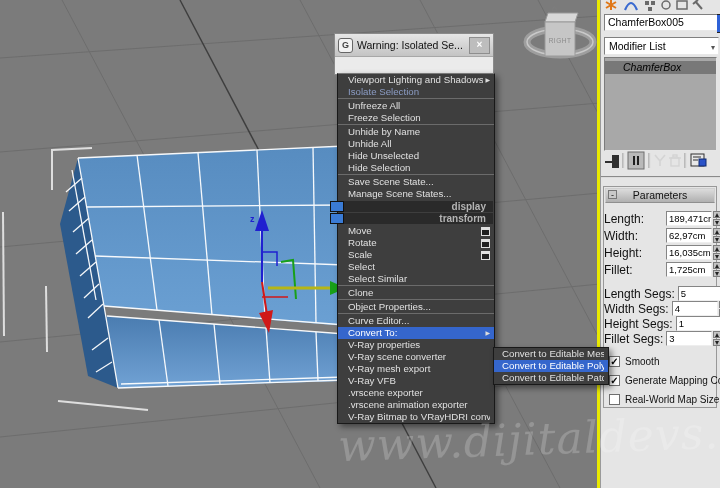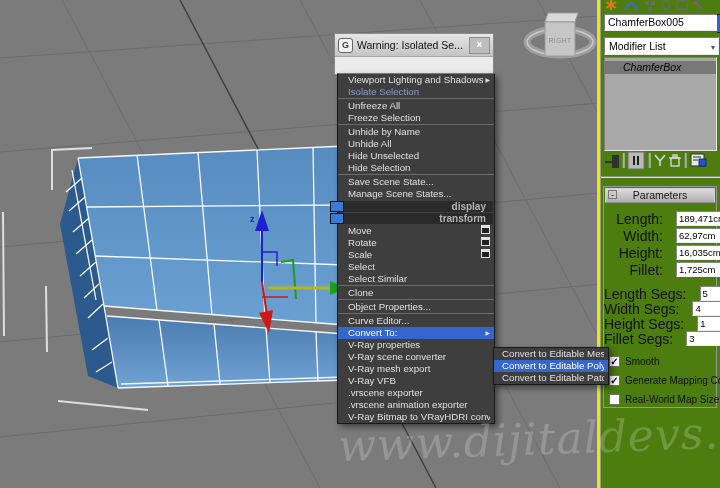--- a/index.html
+++ b/index.html
@@ -28,42 +28,42 @@
        text-align:center;color:#444;font-weight:bold;flex:0 0 auto;}
   .dlg-title{flex:1;font-size:10.5px;color:#111;white-space:nowrap;overflow:hidden;}
   .dlg-close{width:19px;height:15px;background:#bdbdbd;border:1px solid #8e8e8e;
        color:#fff;font-size:10px;font-weight:bold;text-align:center;line-height:14px;flex:0 0 auto;}
 
   
   #context-menu{position:absolute;left:337px;top:73px;width:156px;
        background:#3e3e3e;border:1px solid #191919;border-top:1px solid #7a7a7a;
        z-index:10;box-shadow:3px 3px 6px rgba(0,0,0,.45);color:#e0e0e0;}
   .mi{height:12px;line-height:12px;padding:0 4px 0 10px;display:flex;
-       font-size:9.7px;white-space:nowrap;}
+       align-items:center;font-size:9.7px;white-space:nowrap;}
   .mi .lbl{flex:1;overflow:hidden;}
   .mi.hl{background:#3566cc;color:#fff;}
   .mi.dis{color:#8b9cc4;}
   .sep{height:1px;border-top:1px solid #6b6b6b;}
   .arrow{font-size:6px;margin-left:2px;color:#ddd;}
   .gear{width:9px;height:9px;box-sizing:border-box;background:#202020;
        border:1px solid #e0e0e0;border-top:3px solid #e0e0e0;margin-left:2px;flex:0 0 auto;}
   .section{position:relative;height:11px;margin:1px 0;}
   .section .bar{position:absolute;left:6px;right:1px;height:11px;background:#2a2a2a;
        color:#b4b4b4;font-weight:bold;font-size:10px;line-height:11px;
        text-align:right;padding-right:7px;}
   .section .sq{position:absolute;left:-8px;width:14px;height:11px;
        background:#3a7bd5;border:1px solid #111;box-sizing:border-box;}
   #convert-submenu{position:absolute;left:493px;top:347px;width:114px;
        background:#3e3e3e;border:1px solid #191919;z-index:11;color:#e0e0e0;
        box-shadow:3px 3px 6px rgba(0,0,0,.45);}
   #convert-submenu .mi{padding:0 4px 0 8px;}
 
   
   #command-panel{position:absolute;left:600px;top:0;width:120px;height:488px;
-       background:#4d7c0f;z-index:2;border-left:1px solid #9a9a9a;box-sizing:border-box;}
+       background:#e5e5e5;z-index:2;border-left:1px solid #9a9a9a;box-sizing:border-box;}
   #tabs-icons{position:absolute;left:2px;top:0;}
   #object-name{position:absolute;left:3px;top:14px;width:108px;height:13px;
        background:#fff;border:1px solid #808080;border-right-color:#e8e8e8;
        border-bottom-color:#e8e8e8;font-size:10.5px;line-height:13px;padding:1px 3px;
        overflow:hidden;white-space:nowrap;}
   #object-color-swatch{position:absolute;left:116px;top:14px;width:4px;height:17px;
        background:#2f62d8;border-top:1px solid #222;border-bottom:1px solid #222;}
   #modifier-list{position:absolute;left:3px;top:37px;width:105px;height:14px;
        background:#fff;border:1px solid #808080;border-right-color:#e8e8e8;
        border-bottom-color:#e8e8e8;font-size:10.5px;line-height:14px;padding:1px 4px;}
@@ -84,21 +84,21 @@
        border:1px solid #cfcfcf;border-bottom-color:#8f8f8f;font-size:10.5px;
        text-align:center;line-height:13px;position:relative;color:#111;}
   .collapse-box{position:absolute;left:2px;top:1px;width:9px;height:9px;
        background:#c9c9c9;border:1px solid #777;line-height:8px;font-size:9px;
        text-align:center;box-sizing:border-box;}
   #param-dims{margin-top:7px;}
   #param-segs{margin-top:8px;}
   #param-options{margin-top:6px;}
   .prow{display:flex;align-items:center;height:17px;padding-right:1px;}
   .prow.seg{height:15px;}
-  .prow label{flex:0 0 59px;text-align:right;font-size:14px;padding-right:13px;color:#111;white-space:nowrap;}
+  .prow label{flex:0 0 59px;text-align:left;font-size:12px;padding-right:3px;color:#111;white-space:nowrap;}
   .pfield{flex:0 0 42px;height:13px;background:#fff;border:1px solid #858585;
        border-right-color:#eee;border-bottom-color:#eee;font-size:9.5px;
        line-height:13px;padding-left:2px;overflow:hidden;white-space:nowrap;color:#000;}
   .spin{width:9px;margin-left:1px;}
   .up,.dn{width:9px;height:7px;background:#c4c4c4;border:1px solid #7e7e7e;
        position:relative;box-sizing:border-box;}
   .up{margin-bottom:1px;}
   .up::after,.dn::after{content:"";position:absolute;left:1px;border:2.5px solid transparent;}
   .up::after{top:1px;border-top-width:0;border-bottom:4px solid #222;}
   .dn::after{top:1px;border-bottom-width:0;border-top:4px solid #222;}

